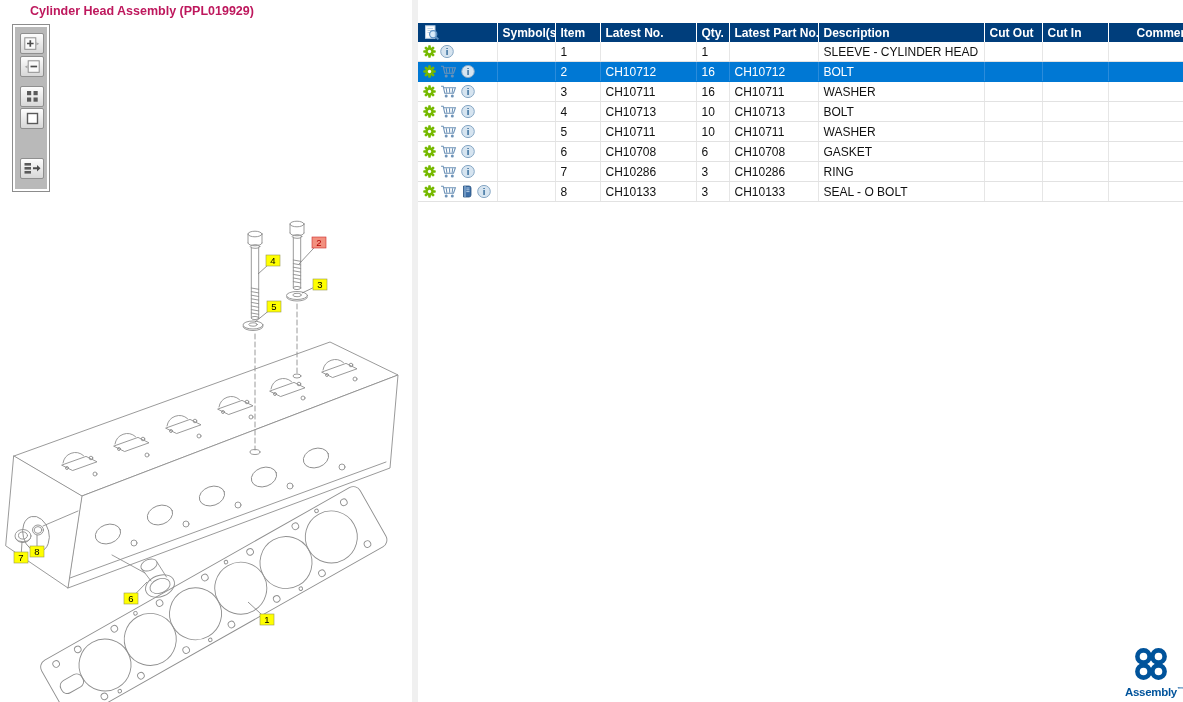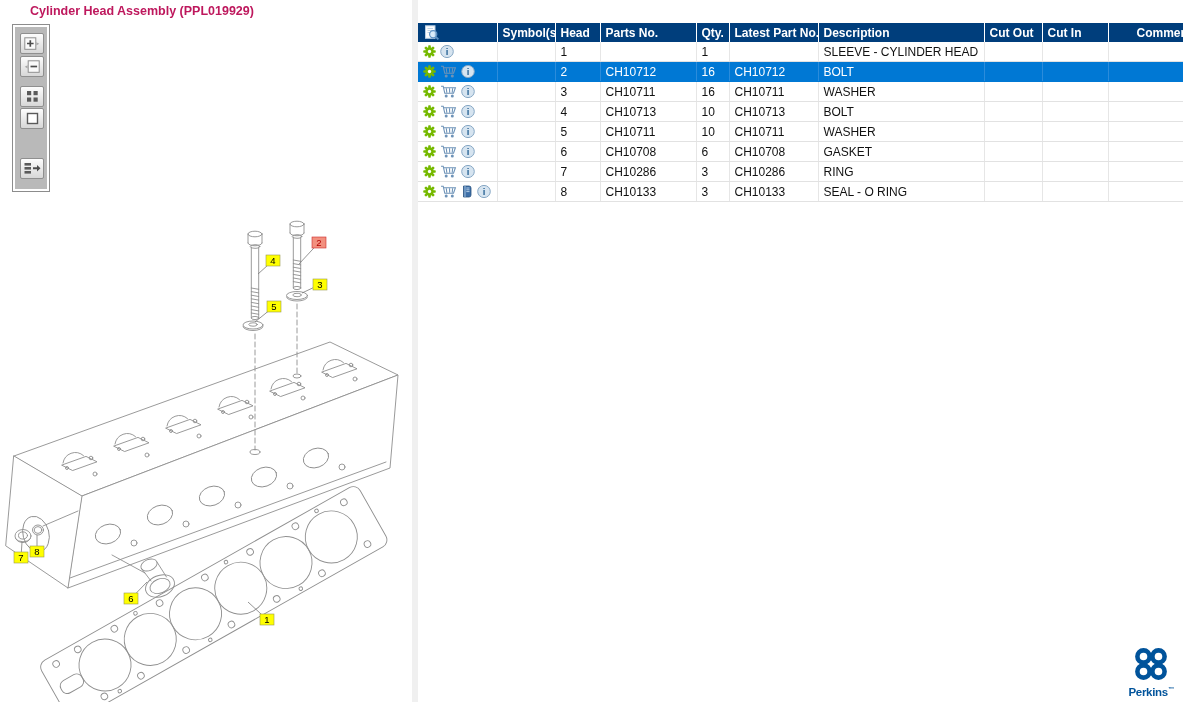--- a/index.html
+++ b/index.html
@@ -318,22 +318,22 @@
     </colgroup>
     <thead>
         <tr id="parts-head-row">
           <th class="c-icons-h"><span><svg width="17" height="16" viewBox="0 0 17 16">
                 <rect x="2.5" y="0.8" width="9.5" height="12.5" fill="#fdfdfd" stroke="#b9cfe4"></rect>
                 <path d="M4.5,3.5 h5.5 M4.5,5.5 h5.5 M4.5,7.5 h3" stroke="#b9cfe4" stroke-width="0.9"></path>
                 <circle cx="10.2" cy="9.2" r="3.6" fill="rgba(190,220,245,0.55)" stroke="#5f92c4" stroke-width="1.2"></circle>
                 <path d="M12.8,11.8 l2.6,2.6" stroke="#5f92c4" stroke-width="1.8"></path>
               </svg></span></th>
           <th>Symbol(s)</th>
-          <th>Head</th>
-          <th>Parts No.</th>
+          <th>Item</th>
+          <th>Latest No.</th>
           <th>Qty.</th>
           <th>Latest Part No.</th>
           <th>Description</th>
           <th>Cut Out</th>
           <th>Cut In</th>
           <th>Comment</th>
         </tr>
       </thead>
     <tbody id="parts-body">
         <tr>
@@ -697,32 +697,32 @@
                   <text x="7" y="9.8" text-anchor="middle" font-size="9.5" font-weight="bold" font-family="'Liberation Serif',serif" fill="#2a6496">i</text>
                 </svg>
               </span>
             </div>
           </td>
           <td></td>
           <td>8</td>
           <td>CH10133</td>
           <td>3</td>
           <td>CH10133</td>
-          <td>SEAL - O RING</td>
+          <td>SEAL - O BOLT</td>
           <td></td>
           <td></td>
           <td></td>
         </tr>
       </tbody>
   </table>
 </div>
 
 <div class="brand">
   <svg width="36" height="36" viewBox="0 0 36 36">
     <g fill="none" stroke="#00539b" stroke-width="4.6">
       <circle cx="10.5" cy="10.5" r="6.1"></circle>
         <circle cx="25.5" cy="10.5" r="6.1"></circle>
       <circle cx="10.5" cy="25.5" r="6.1"></circle>
         <circle cx="25.5" cy="25.5" r="6.1"></circle>
     </g>
   </svg>
-  <div class="brand-name"><span>Perkins</span><sup>™</sup></div>
+  <div class="brand-name"><span>Assembly</span><sup>™</sup></div>
 </div>
 
 </body></html>

